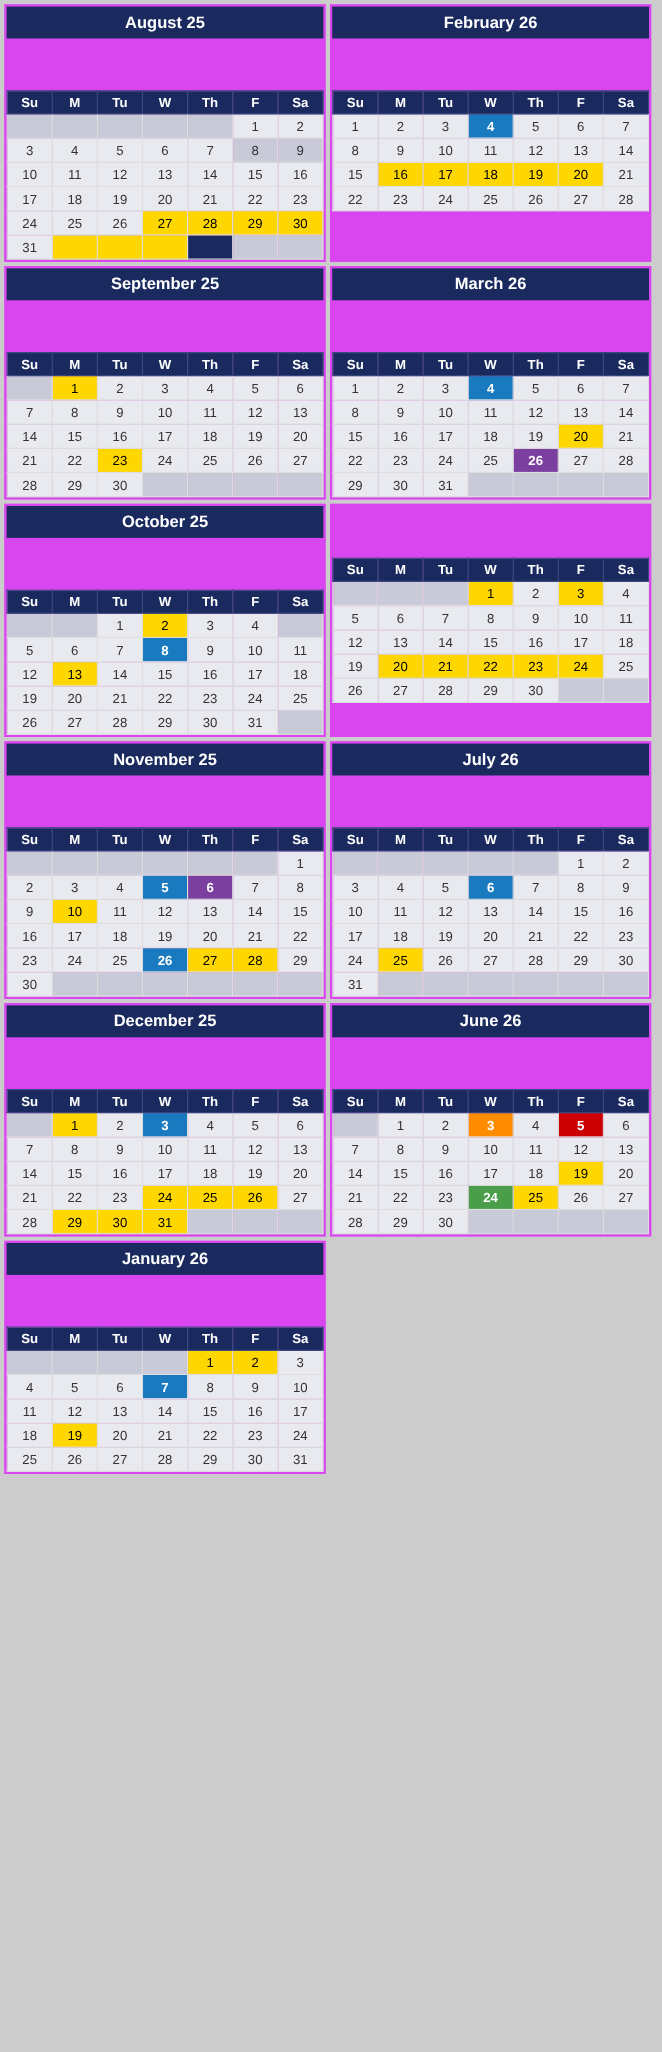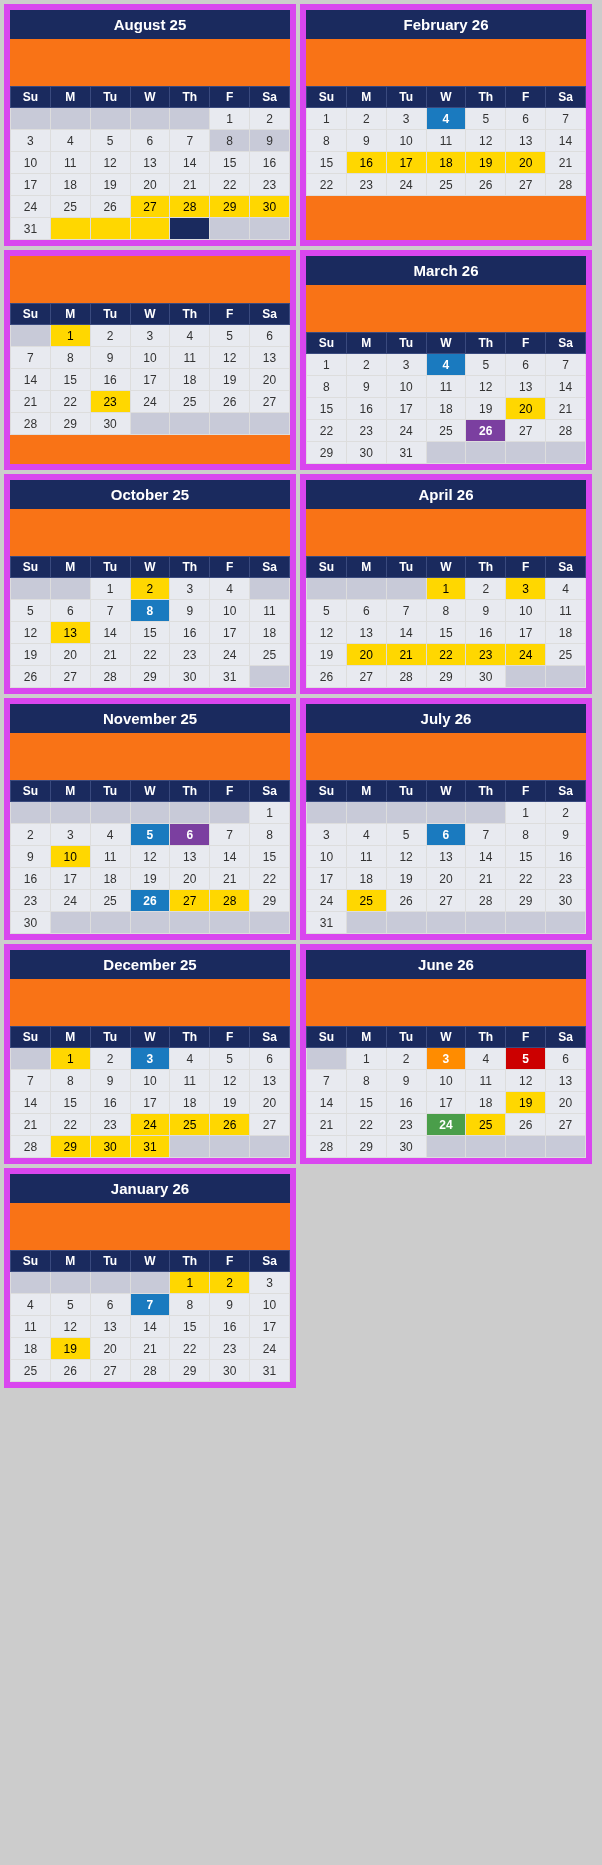--- a/index.html
+++ b/index.html
@@ -9,22 +9,22 @@
       width: 602px;
     }
     .page-wrapper {
       display: flex;
       flex-wrap: wrap;
       gap: 4px;
       padding: 4px;
       background: #ccc;
     }
     .calendar {
-      background: #f97316;
-      border: 6px solid #d946ef;
+      background: #d946ef;
+      border: 2px solid #d946ef;
       width: 292px;
     }
     .calendar-header {
       background: #1a2a5e;
       color: #fff;
       text-align: center;
       font-weight: bold;
       font-size: 15px;
       padding: 6px 0;
     }
@@ -214,20 +214,21 @@
             <td>24</td>
             <td>25</td>
             <td>26</td>
             <td>27</td>
             <td>28</td>
           </tr>
         </tbody>
       </table>
     </div>
     <div class="calendar">
+      <div class="calendar-header">September 25</div>
       <table class="cal-table">
         <thead>
           <tr>
             <th>Su</th>
             <th>M</th>
             <th>Tu</th>
             <th>W</th>
             <th>Th</th>
             <th>F</th>
             <th>Sa</th>
@@ -402,21 +403,20 @@
             <td>28</td>
             <td>29</td>
             <td>30</td>
             <td>31</td>
             <td class="empty"></td>
           </tr>
         </tbody>
       </table>
     </div>
     <div class="calendar">
-      <div class="calendar-header">April 26</div>
       <table class="cal-table">
         <thead>
           <tr>
             <th>Su</th>
             <th>M</th>
             <th>Tu</th>
             <th>W</th>
             <th>Th</th>
             <th>F</th>
             <th>Sa</th>

